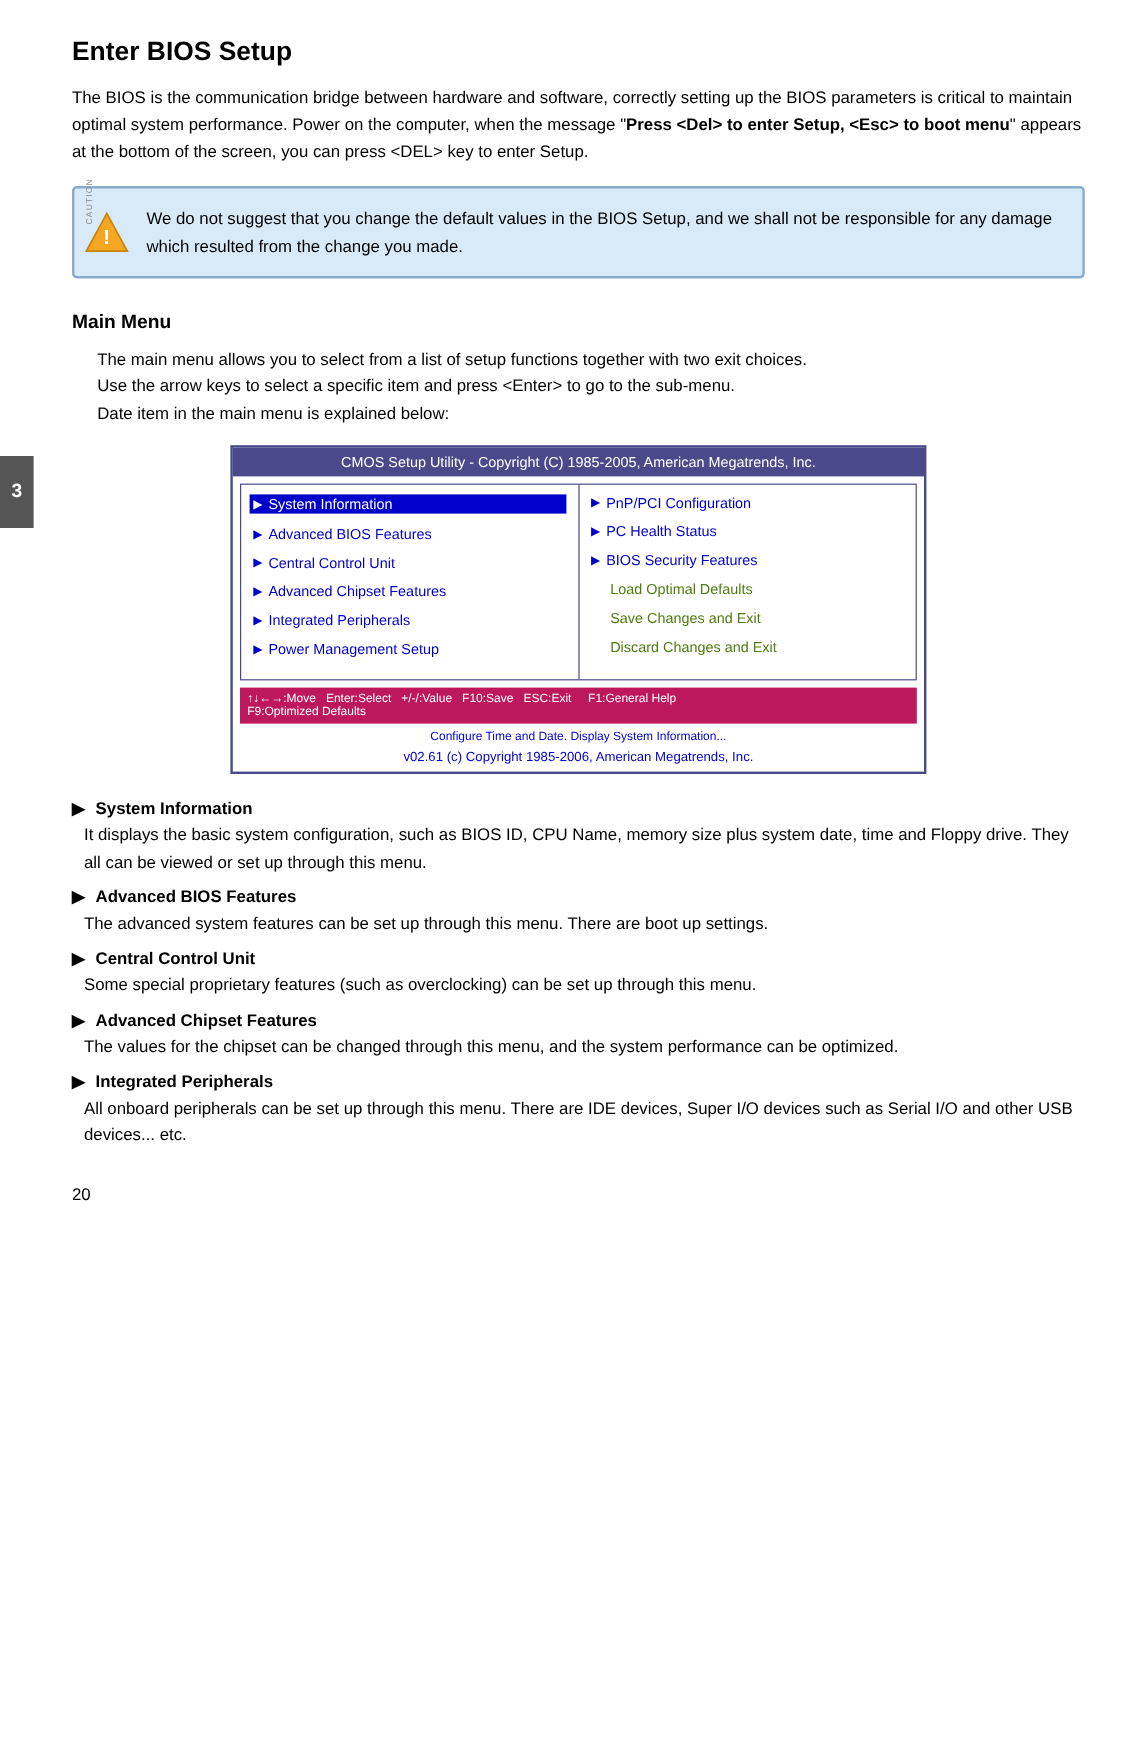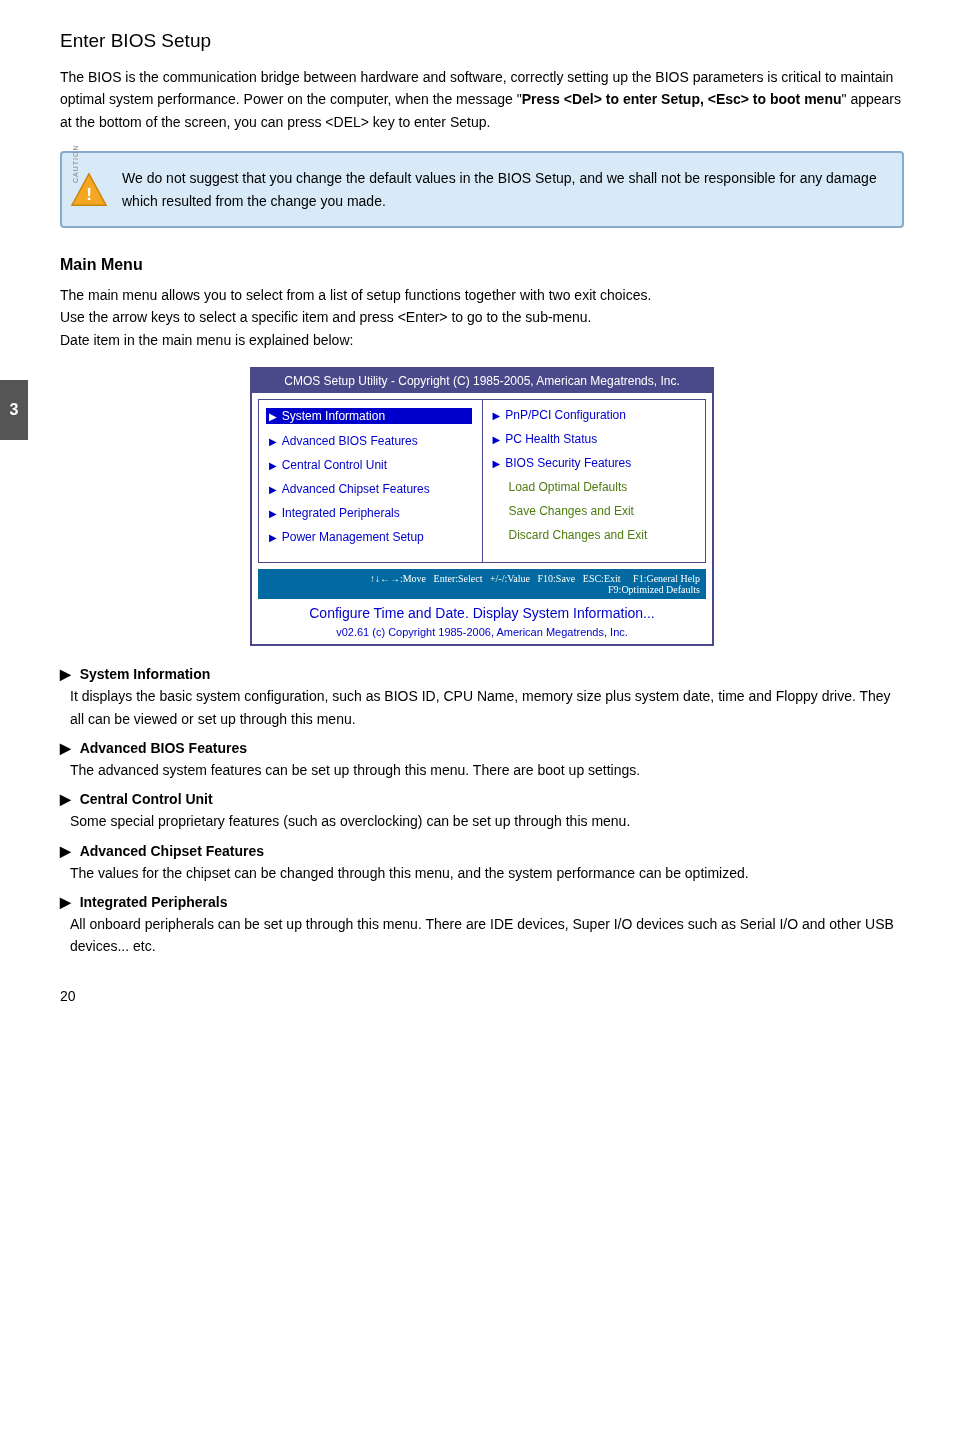--- a/index.html
+++ b/index.html
@@ -25,22 +25,22 @@
       font-size: 16px;
       font-weight: bold;
       display: flex;
       align-items: center;
       justify-content: center;
       padding: 10px 0;
       height: 60px;
     }
 
     h1.page-title {
-      font-size: 19px;
-      font-weight: normal;
+      font-size: 22px;
+      font-weight: bold;
       margin-bottom: 14px;
     }
 
     .intro-text {
       margin-bottom: 18px;
       line-height: 1.6;
     }
 
     .intro-text strong {
       font-weight: bold;
@@ -84,27 +84,28 @@
 
     h2.section-title {
       font-size: 16px;
       font-weight: bold;
       margin-bottom: 10px;
     }
 
     .section-intro {
       margin-bottom: 16px;
       line-height: 1.6;
+      margin-left: 21px;
     }
 
     
     .bios-box {
       border: 2px solid #4a4a8a;
       margin: 0 auto 20px auto;
-      width: 464px;
+      width: 580px;
       background: #fff;
     }
 
     .bios-header {
       background: #4a4a8a;
       color: #fff;
       text-align: center;
       padding: 5px 8px;
       font-size: 12px;
     }
@@ -144,33 +145,32 @@
       color: #4d7c0f;
       margin-left: 16px;
     }
 
     .bios-arrow {
       margin-right: 5px;
       font-size: 10px;
     }
 
     .bios-footer-bar {
-      background: #0369a1;
+      background: #be185d;
       color: #fff;
       font-size: 10px;
-      text-align: right;
+      text-align: left;
       padding: 4px 6px;
       margin: 0 6px 3px 6px;
-      font-family: Liberation Serif, serif;
     }
 
     .bios-status-bar {
       text-align: center;
       color: #0000cc;
-      font-size: 14px;
+      font-size: 10px;
       padding: 3px 6px;
     }
 
     .bios-copyright {
       text-align: center;
       color: #0000cc;
       font-size: 11px;
       padding: 2px 6px 6px 6px;
     }
 

